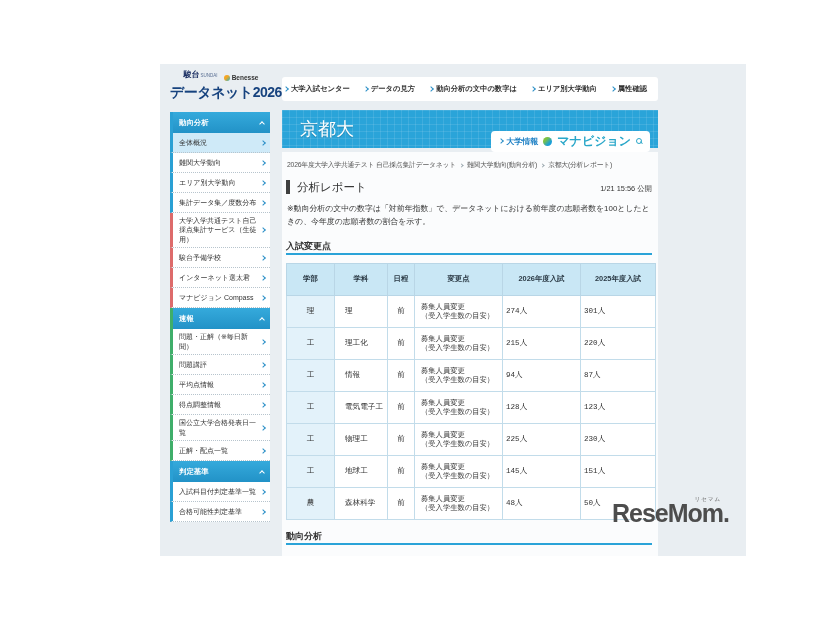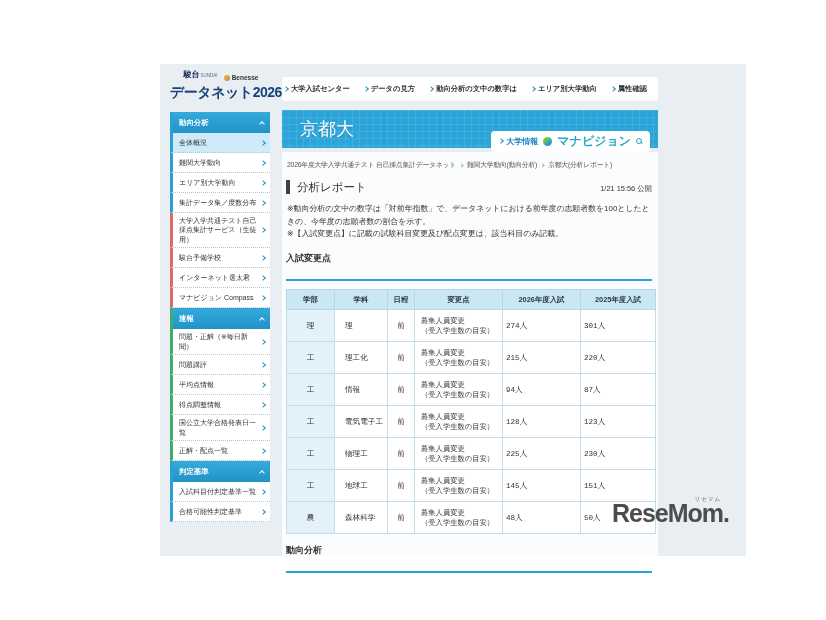--- a/index.html
+++ b/index.html
@@ -65,25 +65,25 @@
   .crumb { cursor:pointer; }
   .crumbs .chev { width:3px; height:3px; }
 
   .title-row { display:flex; justify-content:space-between; align-items:flex-end; margin:0 2px 9px 1px; }
   .page-title { border-left:4px solid #404040; padding-left:7px; font-size:11.5px; color:#333; line-height:1.25; }
   .published { font-size:7.4px; color:#333; }
 
   .notes { margin:0 2px 12px 2px; font-size:7.9px; color:#333; line-height:1.55; }
 
   .sec-title { margin:0 2px 8px 1px; font-size:9px; font-weight:bold; color:#333;
-    border-bottom:2px solid #2aa3d8; padding-bottom:14px; }
+    border-bottom:2px solid #2aa3d8; padding-bottom:0; }
   .sec2 { margin-top:10px; }
 
   table.changes { border-collapse:collapse; table-layout:fixed; width:369px; margin-left:1px; background:#fff; }
-  .changes th { background:#c9e7f5; border:1px solid #b9d6e6; font-size:7.4px; color:#2b3a45; height:20px;
+  .changes th { background:#c9e7f5; border:1px solid #b9d6e6; font-size:7.4px; color:#2b3a45; height:32px;
     text-align:center; font-weight:bold; }
   .changes td { border:1px solid #c2dcea; font-size:7.6px; color:#333; height:32px; vertical-align:middle; }
   td.c-dept { background:#e3f2fa; text-align:center; }
   td.c-major { padding-left:10px; }
   td.c-sched { text-align:center; }
   td.c-change { padding-left:6px; font-size:7.3px; line-height:1.35; }
   td.c-y26, td.c-y25 { padding-left:3px;font-family:Liberation Mono, monospace; }
 
   
   .watermark { position:absolute; left:612px; top:501px; z-index:5; }
@@ -244,21 +244,20 @@
         <span class="crumb">京都大(分析レポート)</span>
       </div>
 
       <div class="title-row">
         <div class="page-title">分析レポート</div>
         <div class="published">1/21 15:56 公開</div>
       </div>
 
       <div class="notes">
         <div>※動向分析の文中の数字は「対前年指数」で、データネットにおける前年度の志願者数を100としたときの、今年度の志願者数の割合を示す。</div>
-        <div>※【入試変更点】に記載の試験科目変更及び配点変更は、該当科目のみ記載。</div>
       </div>
 
       <div class="sec-title">入試変更点</div>
 
       <table class="changes">
         <colgroup>
           <col style="width:48px">
             <col style="width:53px">
             <col style="width:27px">
           <col style="width:88px">

